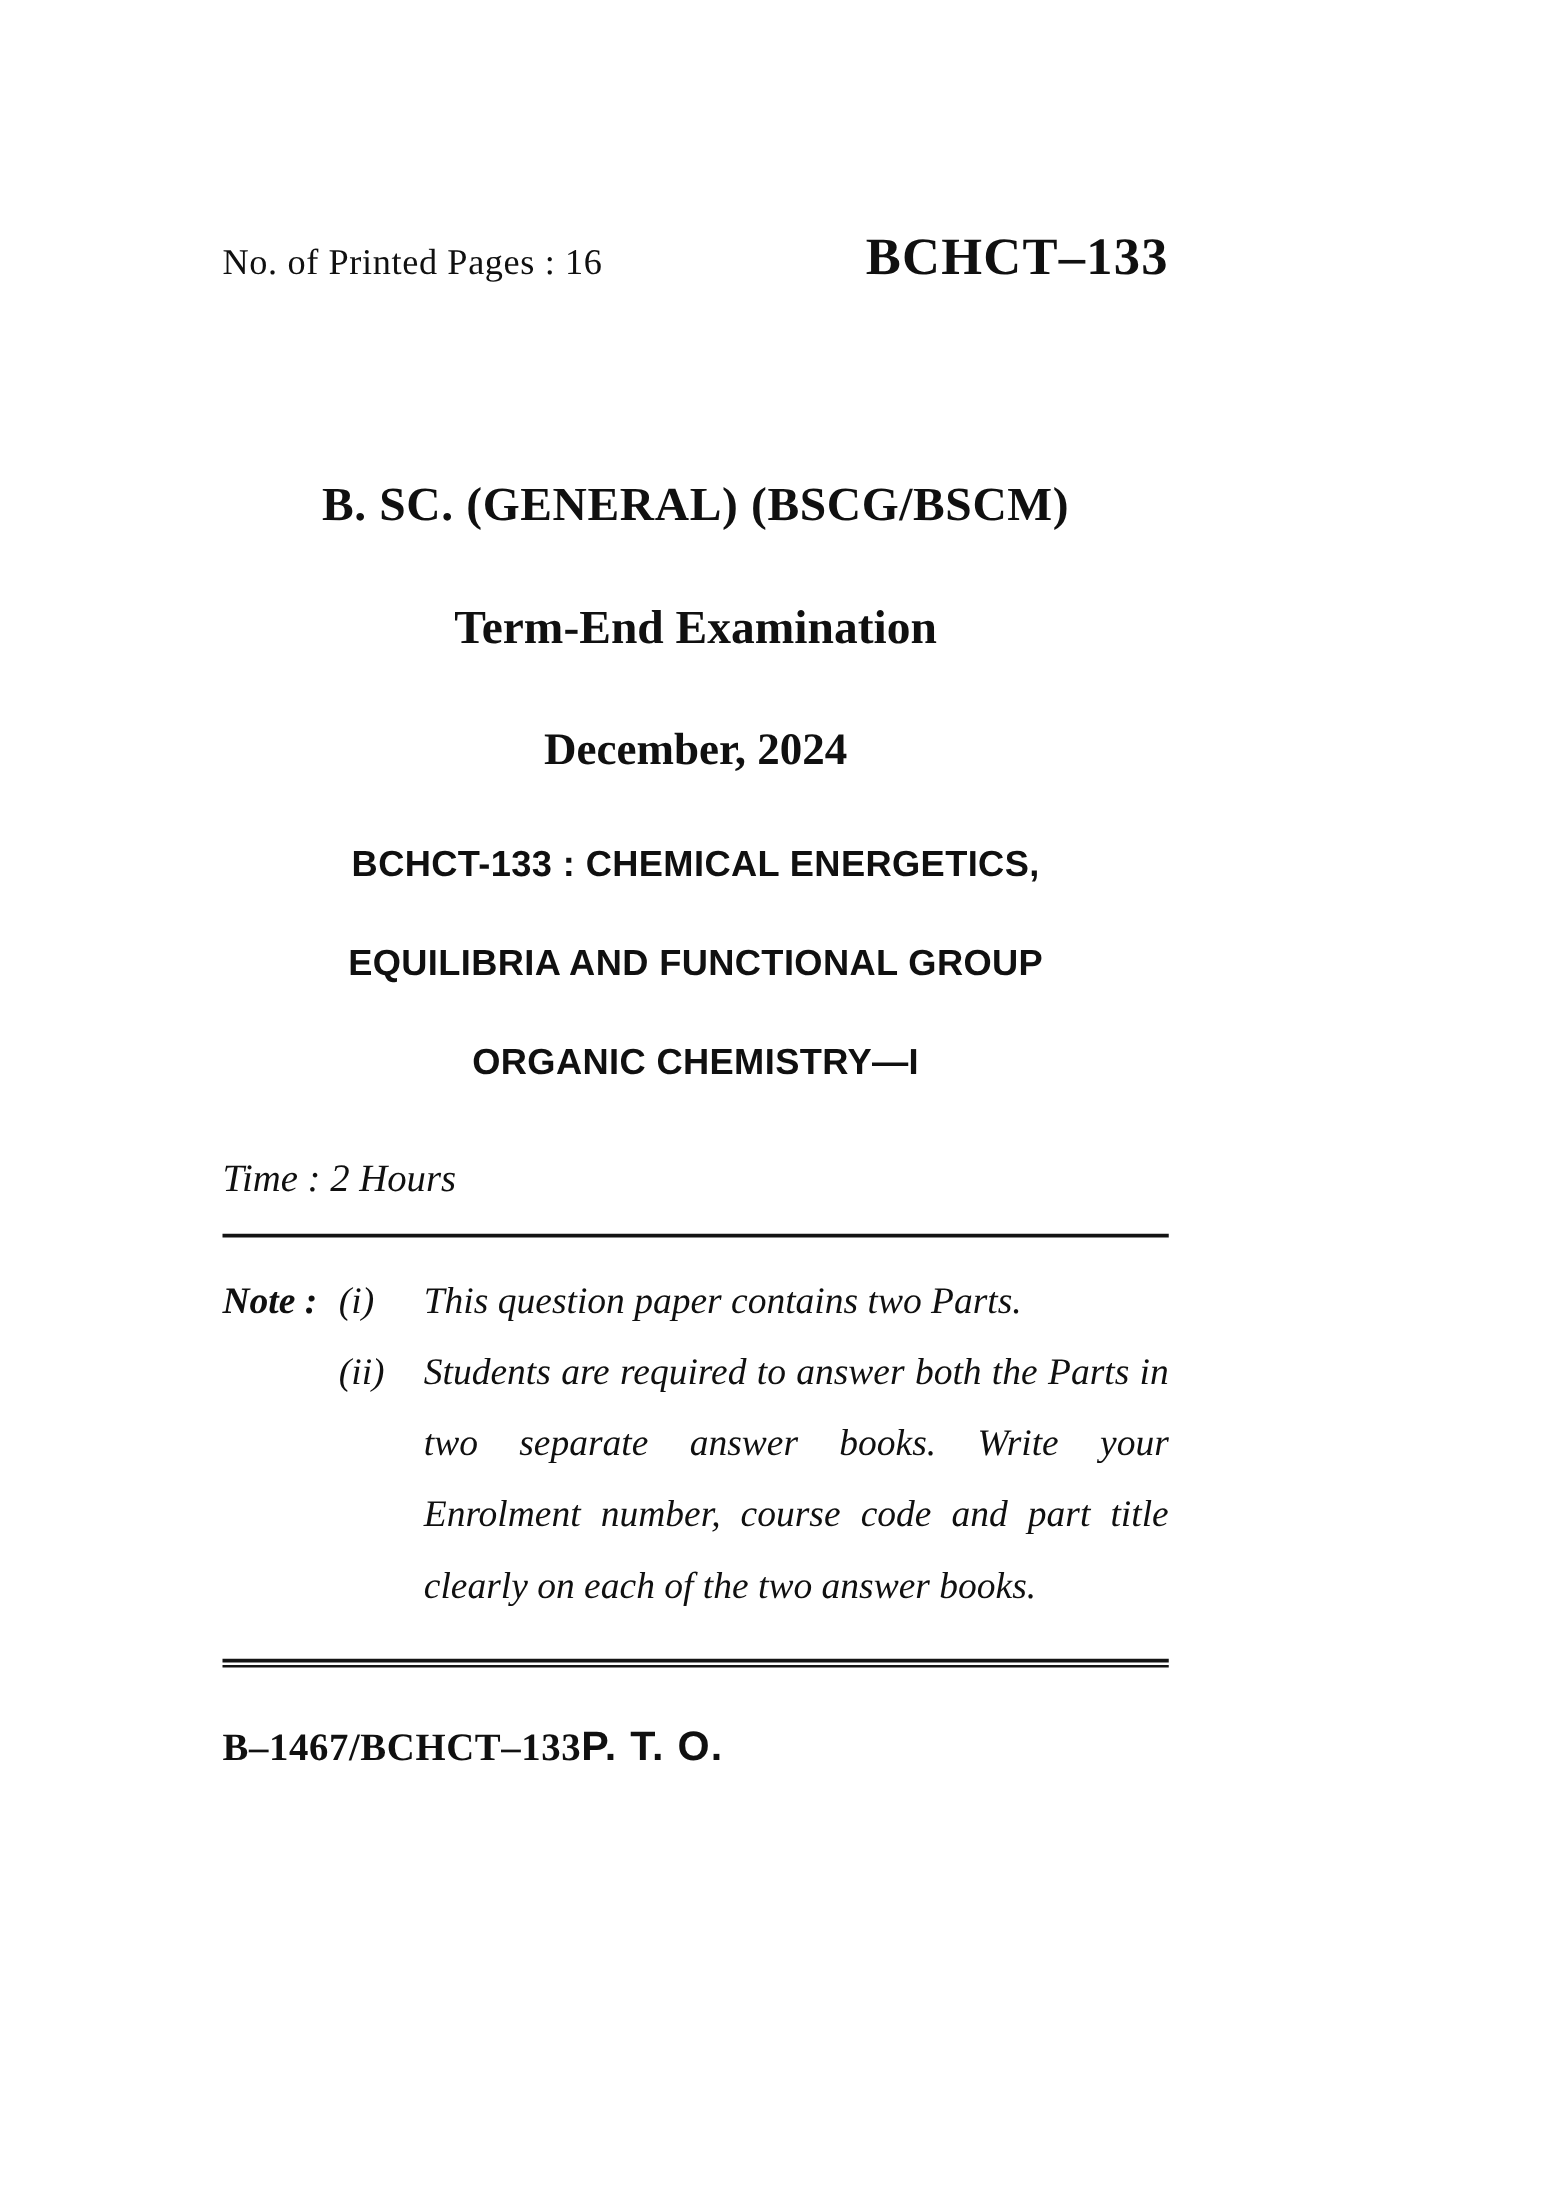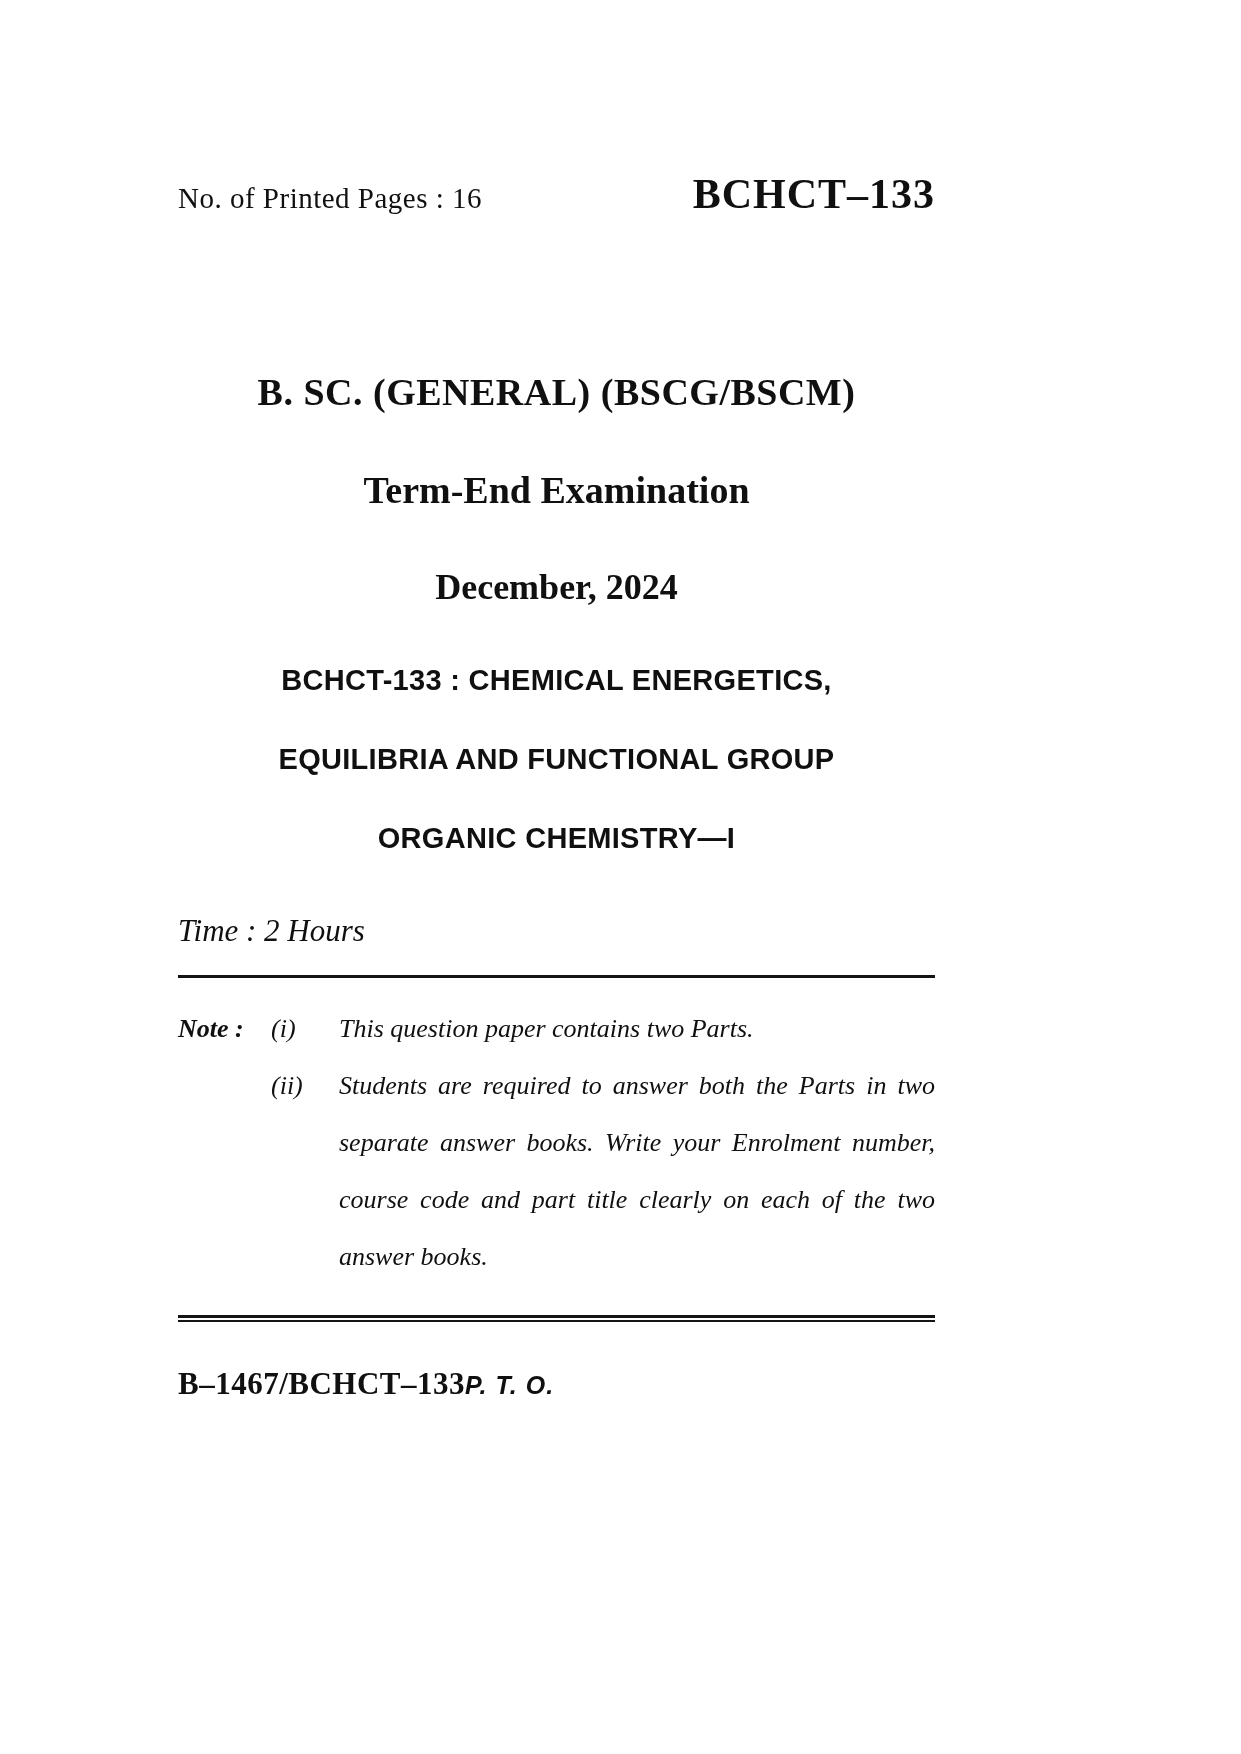--- a/index.html
+++ b/index.html
@@ -12,21 +12,21 @@
     color: #101010;
   }
   .page {
     position: absolute;
     inset: 0;
     background: #ffffff;
   }
   .content {
     position: absolute;
     left: 178px;
-    top: 0;
+    top: 12px;
     width: 757px;
   }
 
   
   .header-row {
     margin-top: 170px;
     display: flex;
     justify-content: space-between;
     align-items: baseline;
   }
@@ -78,21 +78,21 @@
   }
   .rule-single {
     margin-top: 26px;
     border-top: 3px solid #141414;
   }
 
   
   .note-block {
     margin-top: 22px;
     font-style: italic;
-    font-size: 26px;
+    font-size: 30px;
     line-height: 57px;
   }
   .note-row {
     display: grid;
     grid-template-columns: 93px 68px 1fr;
   }
   .note-label {
     font-weight: bold;
     white-space: nowrap;
   }
@@ -116,24 +116,23 @@
     justify-content: flex-start;
     align-items: baseline;
   }
   .footer-left {
     font-size: 31px;
     font-weight: bold;
     letter-spacing: 0.5px;
   }
   .footer-right {
     font-family: "Liberation Sans", sans-serif;
-    font-size: 25px;
+    font-size: 33px;
     font-weight: bold;
     letter-spacing: 1px;
-    font-style: italic;
   }
 </style>
 </head>
 <body>
 
 <div class="page">
   <div class="content">
 
     <div class="header-row">
       <span class="printed-pages">No. of Printed Pages : 16</span>

